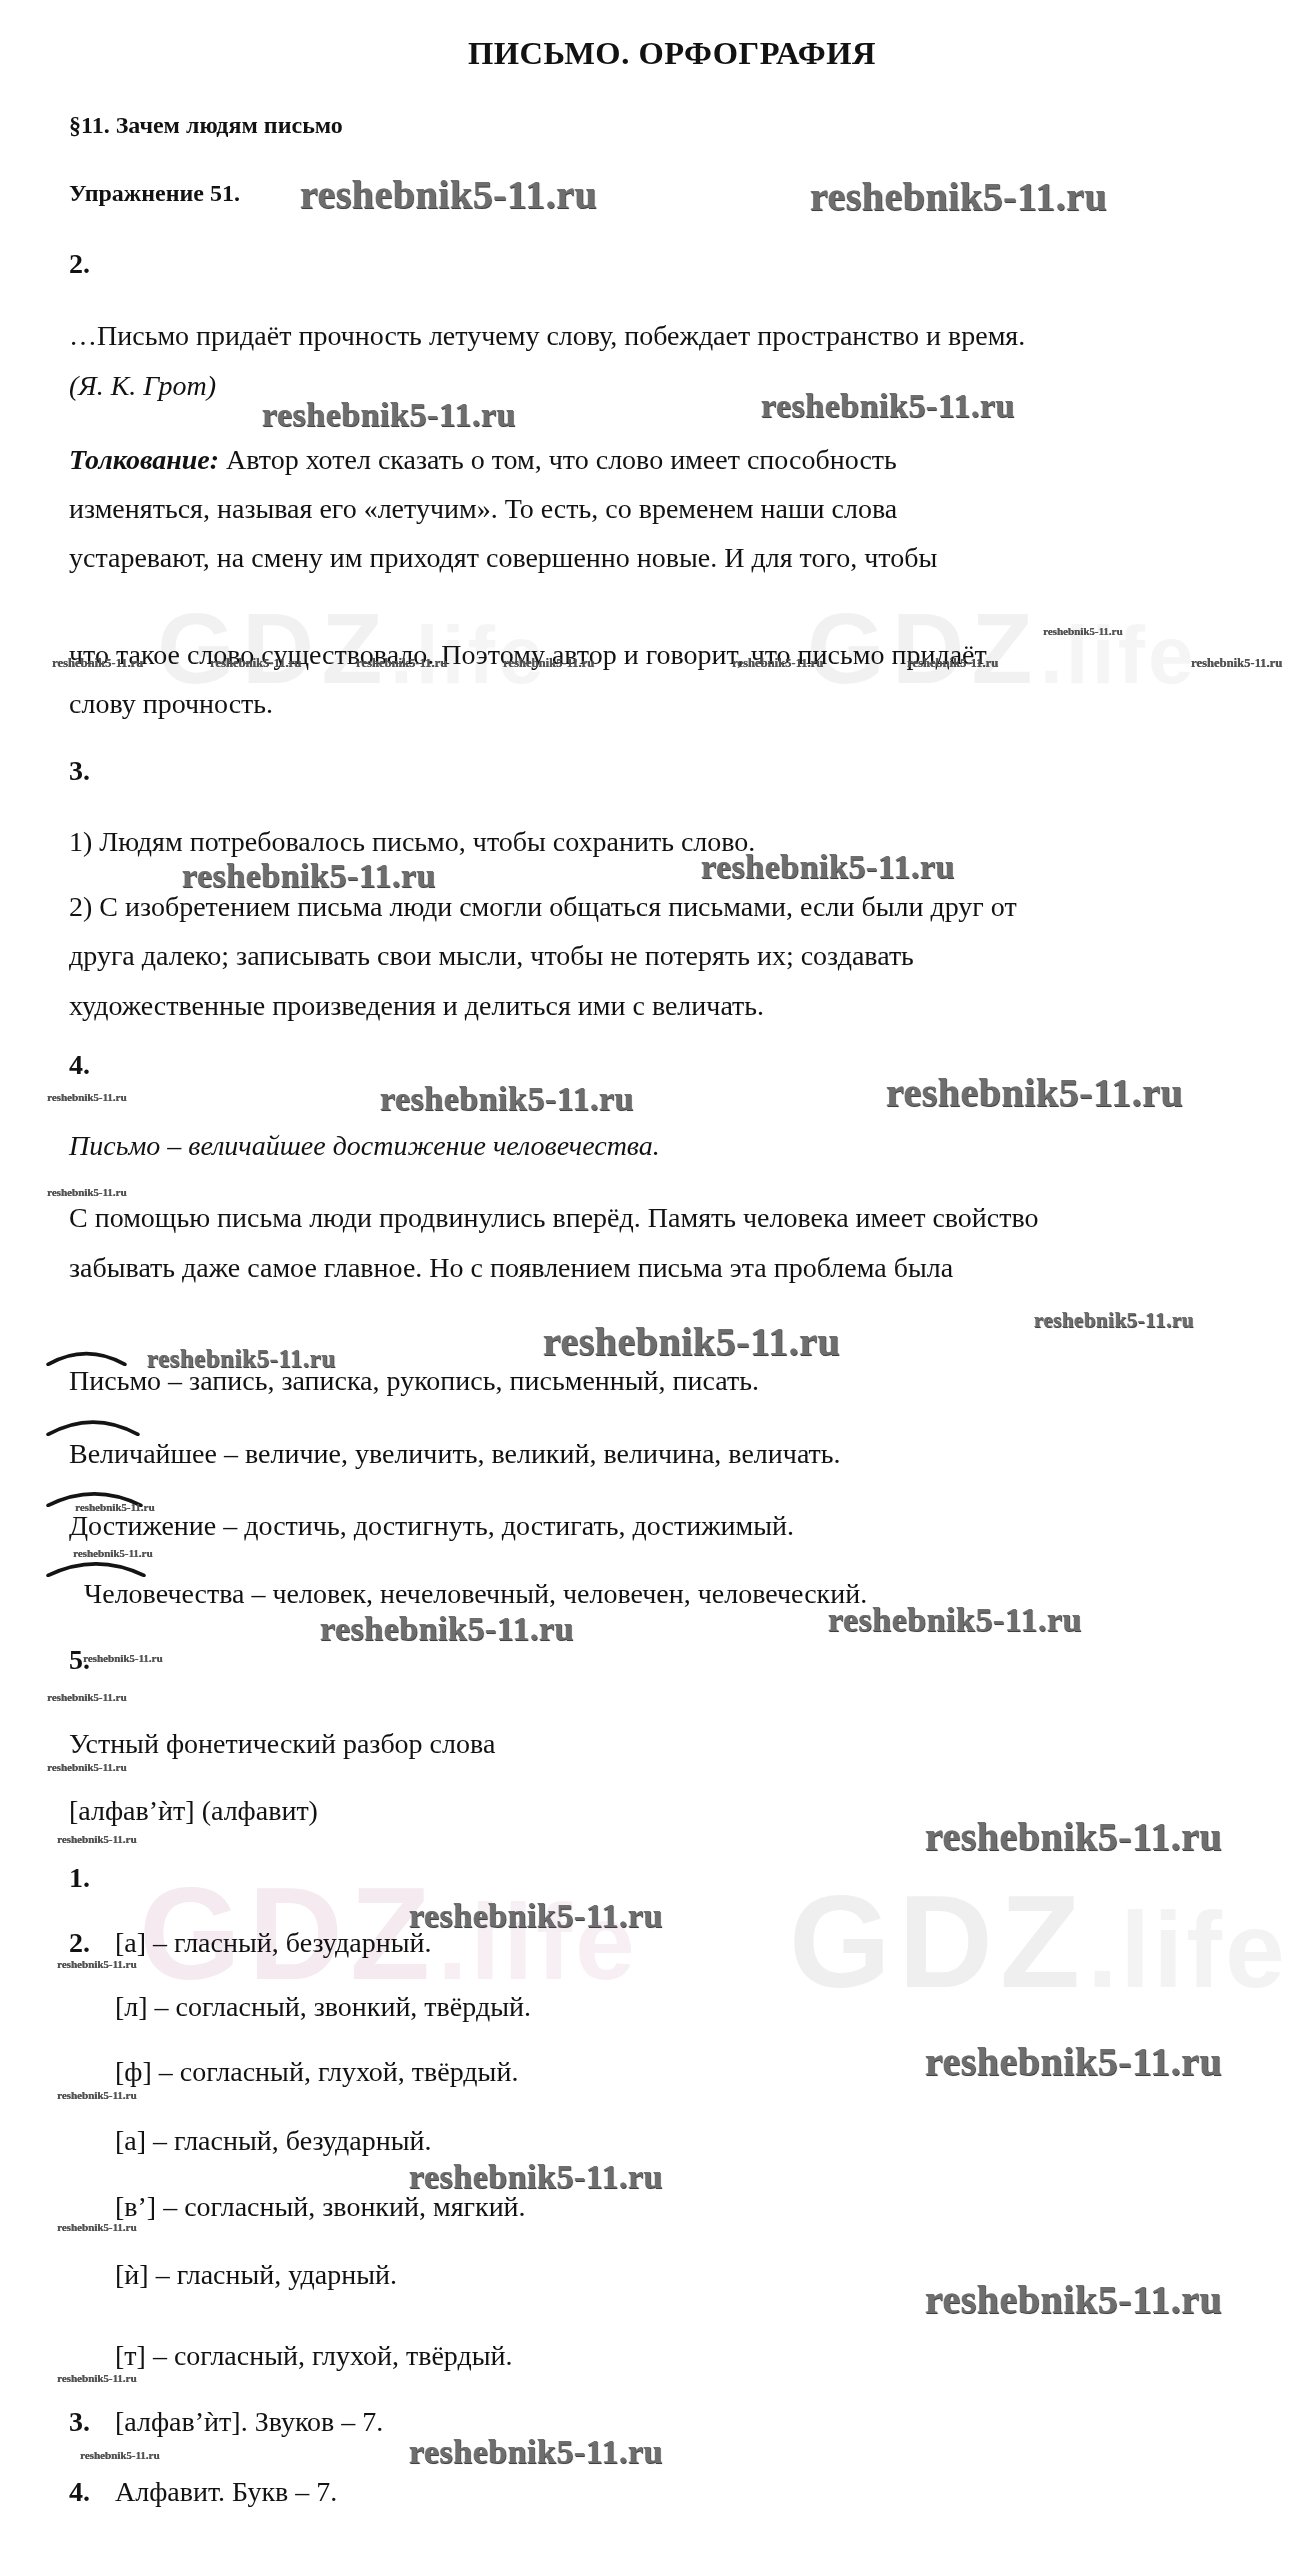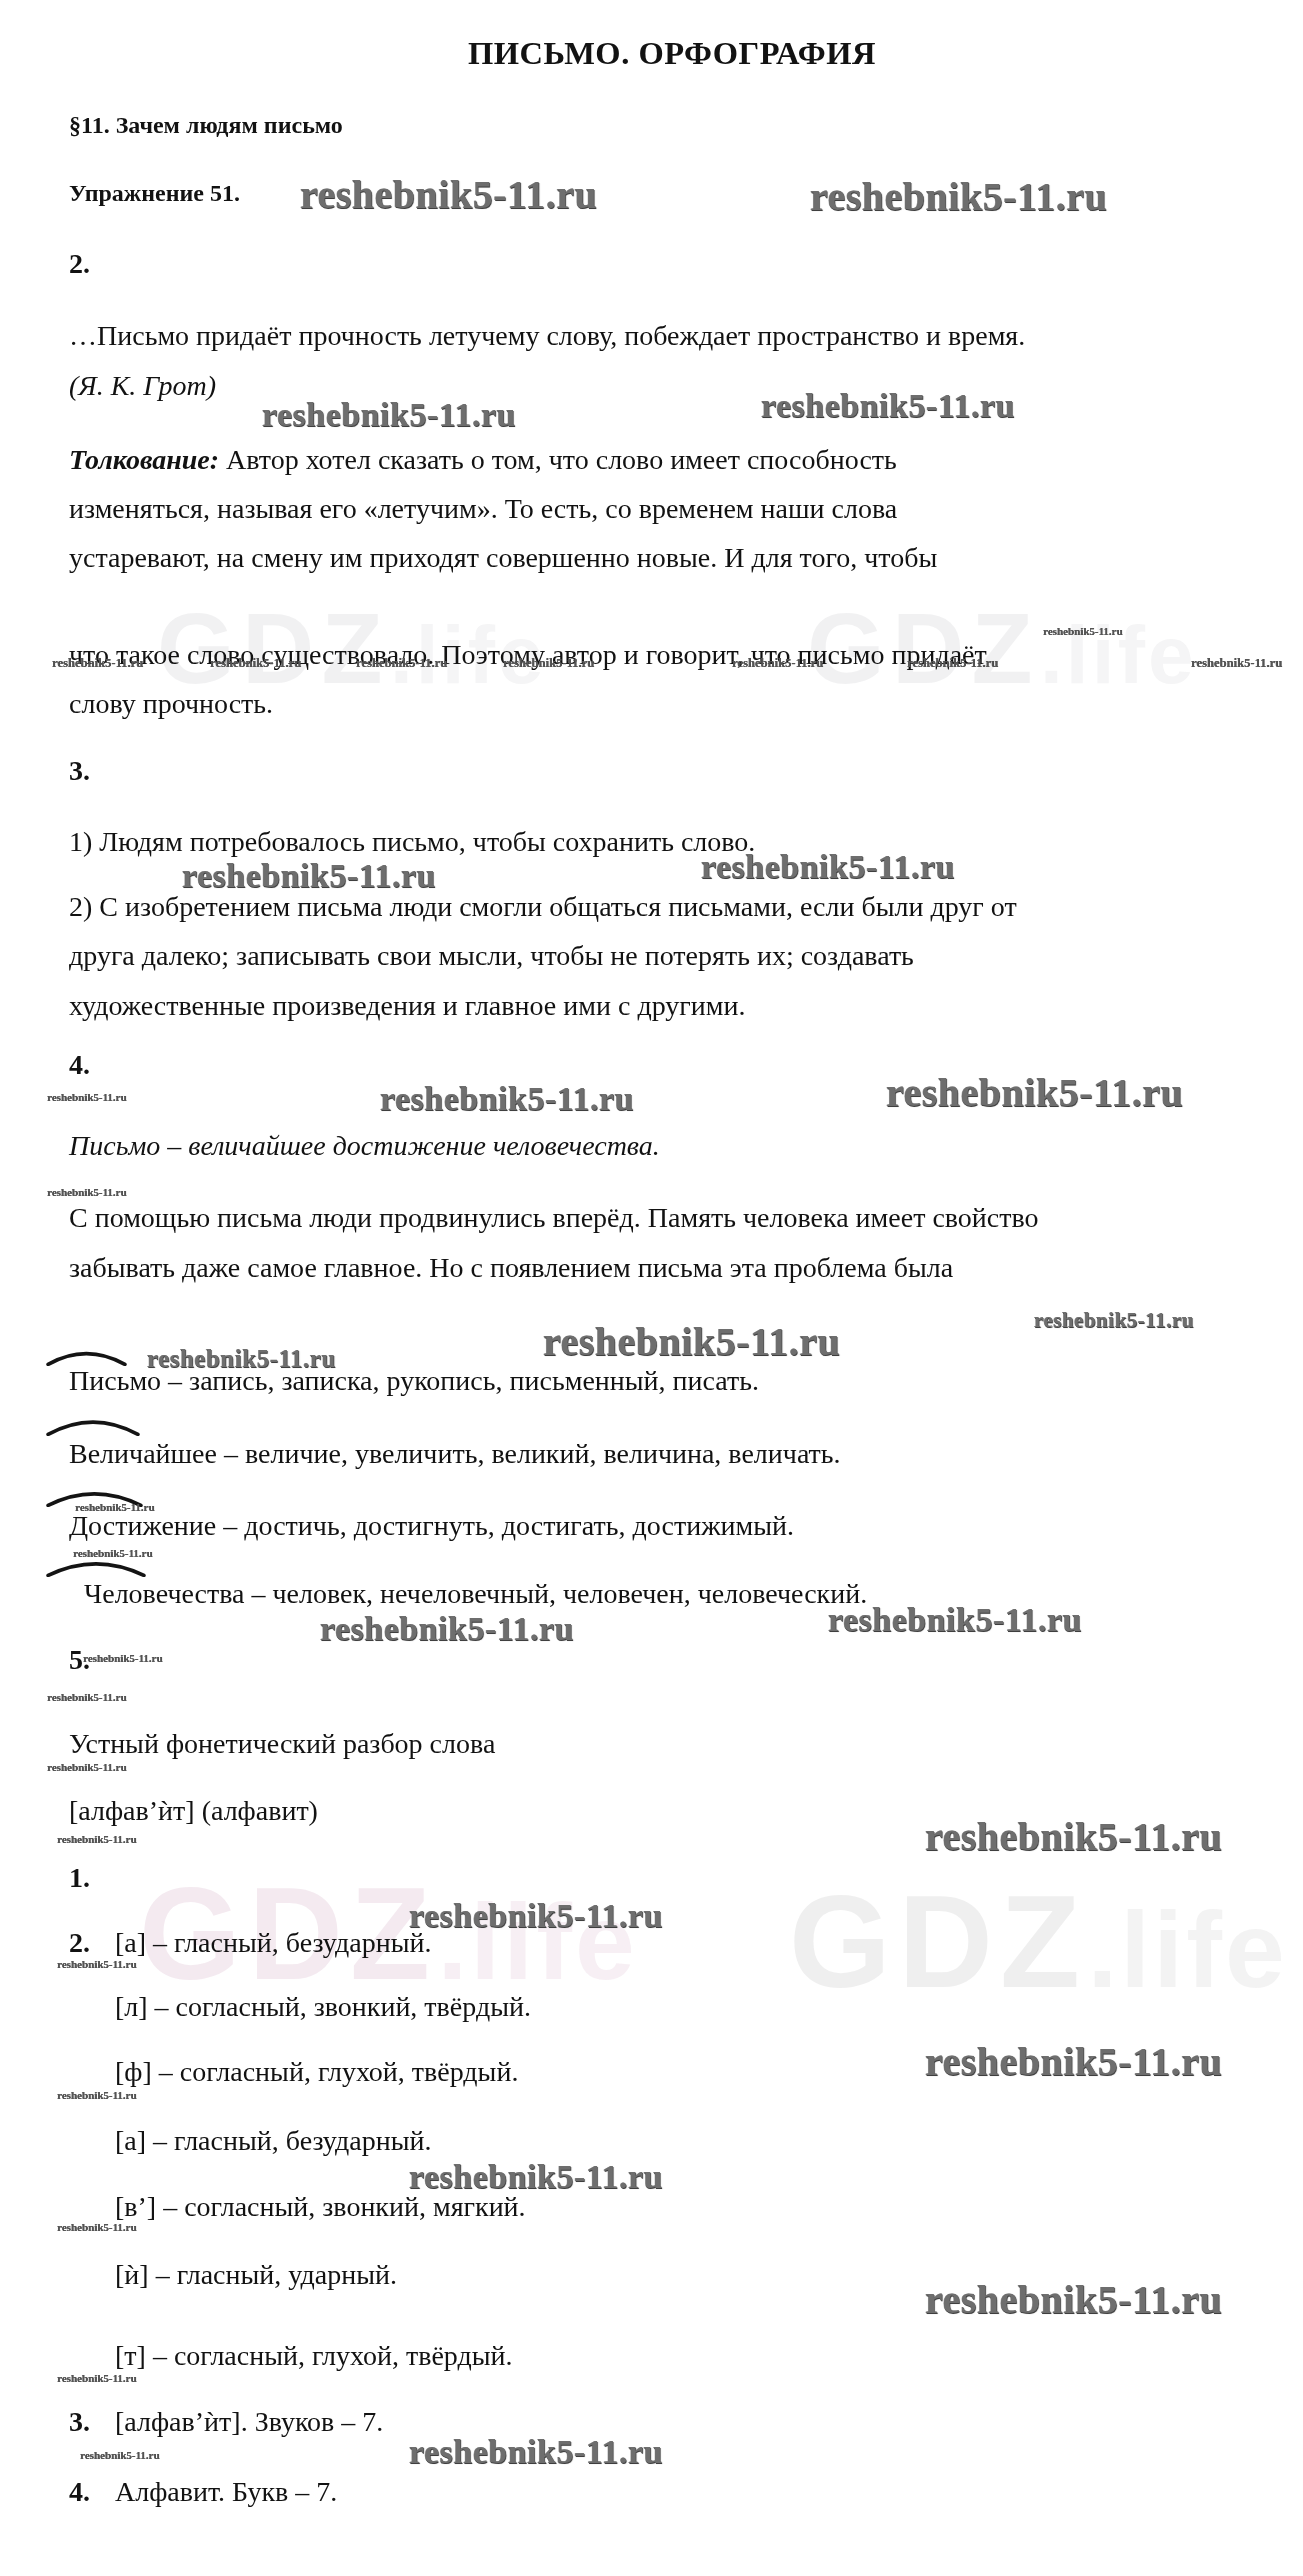--- a/index.html
+++ b/index.html
@@ -94,21 +94,21 @@
   <div class="wm wm-xs" style="left:732px;top:656px;">reshebnik5-11.ru</div>
   <div class="wm wm-xs" style="left:907px;top:656px;">reshebnik5-11.ru</div>
   <div class="wm wm-xs" style="left:1191px;top:656px;">reshebnik5-11.ru</div>
 
   <div class="t num" style="left:49px;top:756px;">3.</div>
   <div class="t" style="left:49px;top:827px;">1) Людям потребовалось письмо, чтобы сохранить слово.</div>
   <div class="wm wm-md" style="left:182px;top:857px;">reshebnik5-11.ru</div>
   <div class="wm wm-md" style="left:701px;top:848px;">reshebnik5-11.ru</div>
   <div class="t" style="left:49px;top:892px;">2) С изобретением письма люди смогли общаться письмами, если были друг от</div>
   <div class="t" style="left:49px;top:941px;">друга далеко; записывать свои мысли, чтобы не потерять их; создавать</div>
-  <div class="t" style="left:49px;top:991px;">художественные произведения и главное ими с другими.</div>
+  <div class="t" style="left:49px;top:991px;">художественные произведения и делиться ими с величать.</div>
 
   <div class="t num" style="left:49px;top:1050px;">4.</div>
   <div class="wm wm-xxs" style="left:47px;top:1091px;">reshebnik5-11.ru</div>
   <div class="wm wm-md" style="left:380px;top:1080px;">reshebnik5-11.ru</div>
   <div class="wm wm-lg" style="left:886px;top:1069px;">reshebnik5-11.ru</div>
   <div class="t i" style="left:49px;top:1131px;">Письмо – величайшее достижение человечества.</div>
   <div class="wm wm-xxs" style="left:47px;top:1186px;">reshebnik5-11.ru</div>
   <div class="t" style="left:49px;top:1203px;">С помощью письма люди продвинулись вперёд. Память человека имеет свойство</div>
   <div class="t" style="left:49px;top:1253px;">забывать даже самое главное. Но с появлением письма эта проблема была</div>
   <div class="wm wm-sm" style="left:1034px;top:1308px;font-size:21px;">reshebnik5-11.ru</div>

